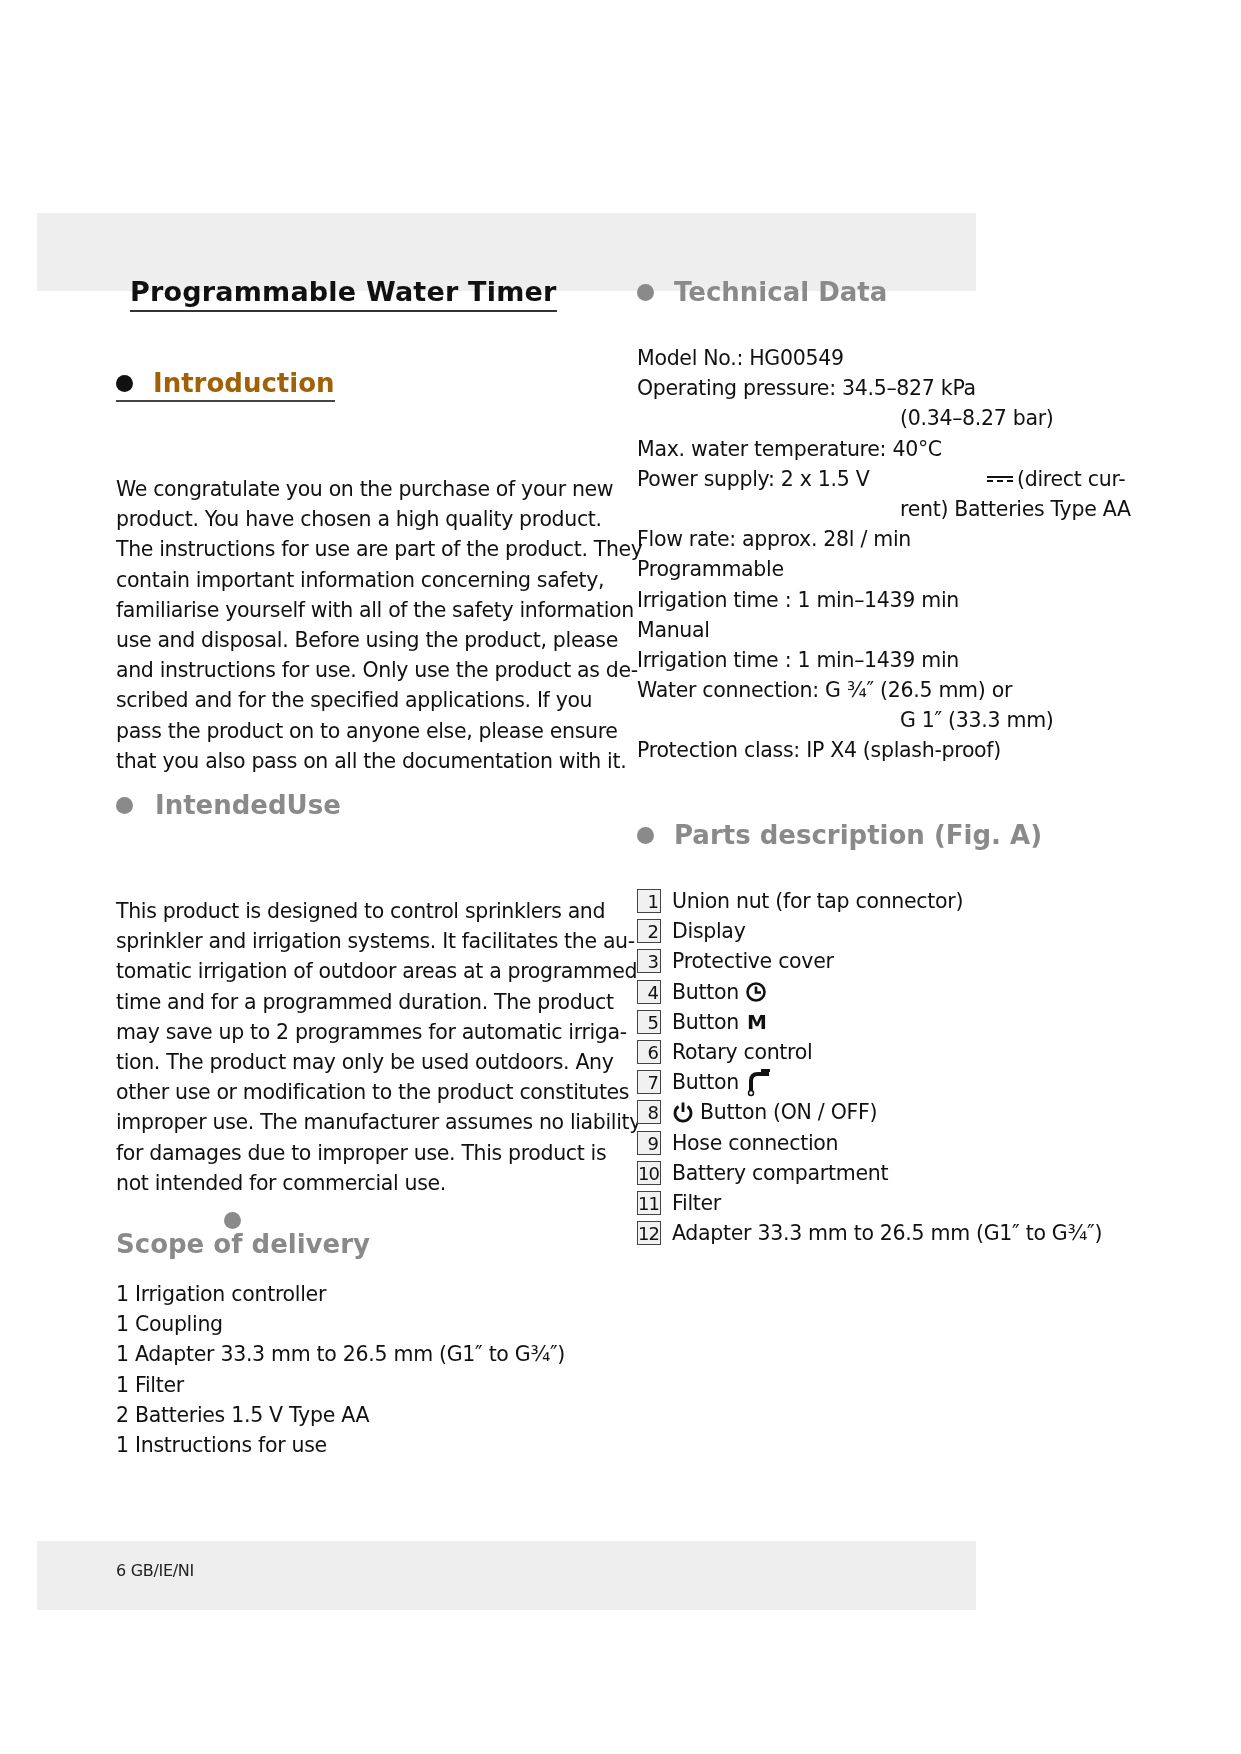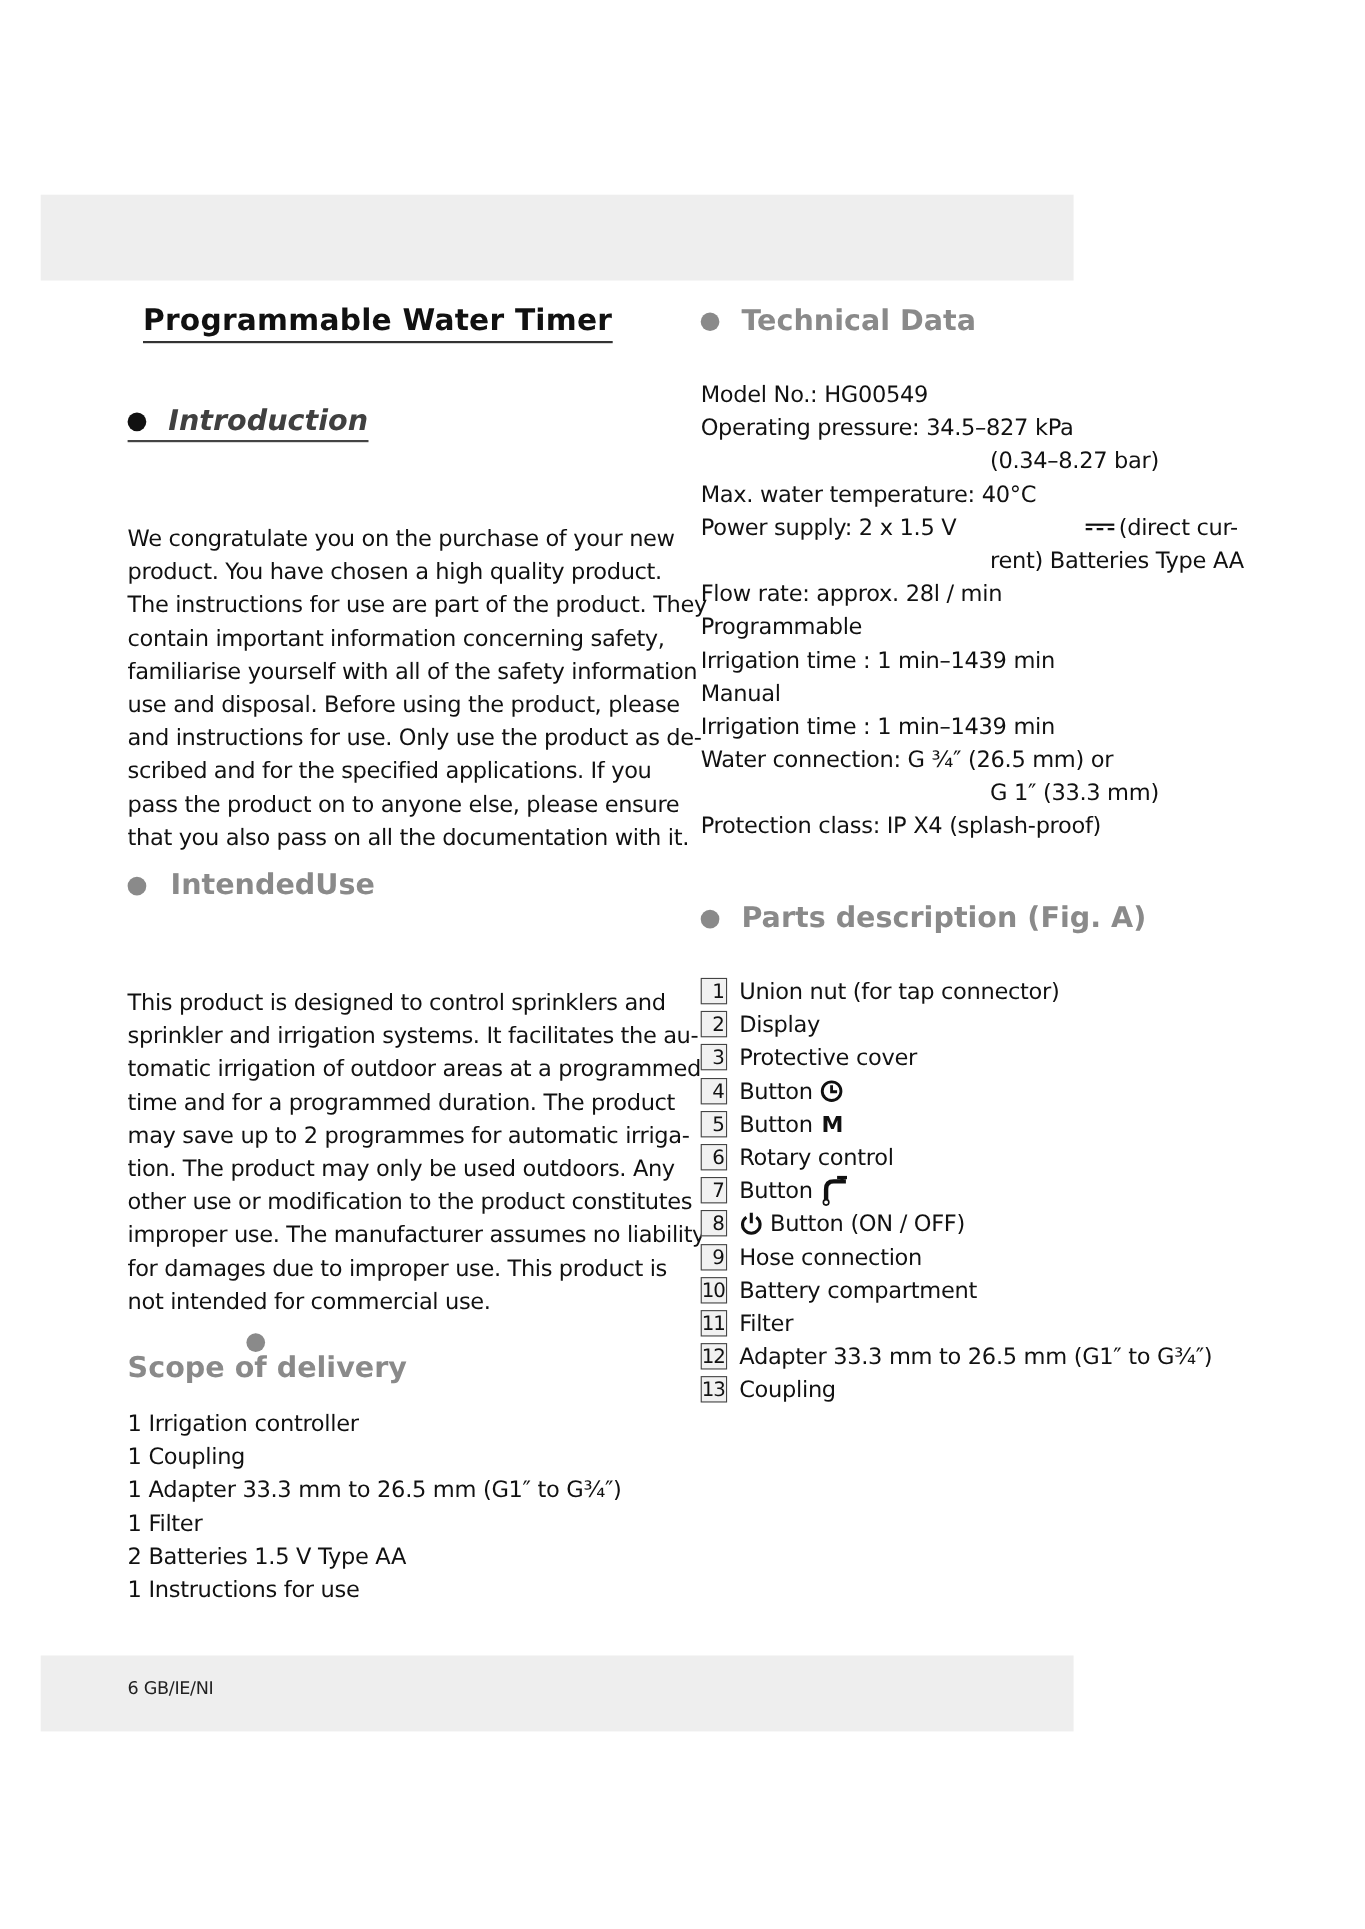--- a/index.html
+++ b/index.html
@@ -1,31 +1,31 @@
 <!DOCTYPE html>
 <html><head>
 <meta charset="utf-8">
 <style>
   html, body { margin:0; padding:0; background:#ffffff; }
   body { width:1241px; height:1754px; position:relative; overflow:hidden;
          font-family:"DejaVu Sans", sans-serif; color:#111; }
-  .band { position:absolute; left:37px; width:939px; background:#eeeeee; }
+  .band { position:absolute; left:37px; width:939px; background:#eeeeee;margin-top:36px; }
   #top-band { top:177px; height:78px; }
   #footer-band { top:1505px; height:69px; }
   #footer-text { position:absolute; left:79px; top:20px; font-size:16px; color:#222; letter-spacing:-0.3px; }
 
   .col { position:absolute; }
   #left-col { left:116px; top:0; width:490px; }
   #right-col { left:637px; top:0; width:520px; }
 
   .doc-title { position:absolute; top:276px; left:0; font-size:27px; font-weight:bold;
                border-bottom:2px solid #333; padding-bottom:3px; white-space:nowrap; letter-spacing:0.2px;margin-left:14px; }
   .h2 { position:absolute; left:0; font-size:26px; font-weight:bold; white-space:nowrap; display:flex; align-items:center; }
   .h2 .dot { width:17px; height:17px; border-radius:50%; display:inline-block; margin-right:20px; }
-  .h2.black { color:#404040;font-style:italic; }
+  .h2.black { color:#a16207; }
   .h2.black .dot { background:#111; }
   .h2.grey { color:#8a8a8a; }
   .h2.grey .dot { background:#8a8a8a; }
   .h2.tight .dot { margin-right:2px; }
   .h2.underlined { border-bottom:2px solid #444; padding-bottom:2px; }
 
   .para { position:absolute; left:0; width:495px; font-size:20.5px; line-height:30.2px; letter-spacing:-0.35px;margin-top:40px; }
   .para .ln { display:block; white-space:nowrap; }
 
   .list { position:absolute; left:0; font-size:20.5px; line-height:30.2px; letter-spacing:-0.3px; }
@@ -195,22 +195,18 @@
         <span>Battery compartment</span>
       </div>
     <div class="row">
         <span class="num">11</span>
         <span>Filter</span>
       </div>
     <div class="row">
         <span class="num">12</span>
         <span>Adapter 33.3 mm to 26.5 mm (G1″ to G¾″)</span>
       </div>
-    <div class="row">
-        <span class="num">13</span>
-        <span>Coupling</span>
-      </div>
   </div>
 </div>
 
 <div class="band" id="footer-band">
   <span id="footer-text">6  GB/IE/NI</span>
 </div>
 
 </body></html>

